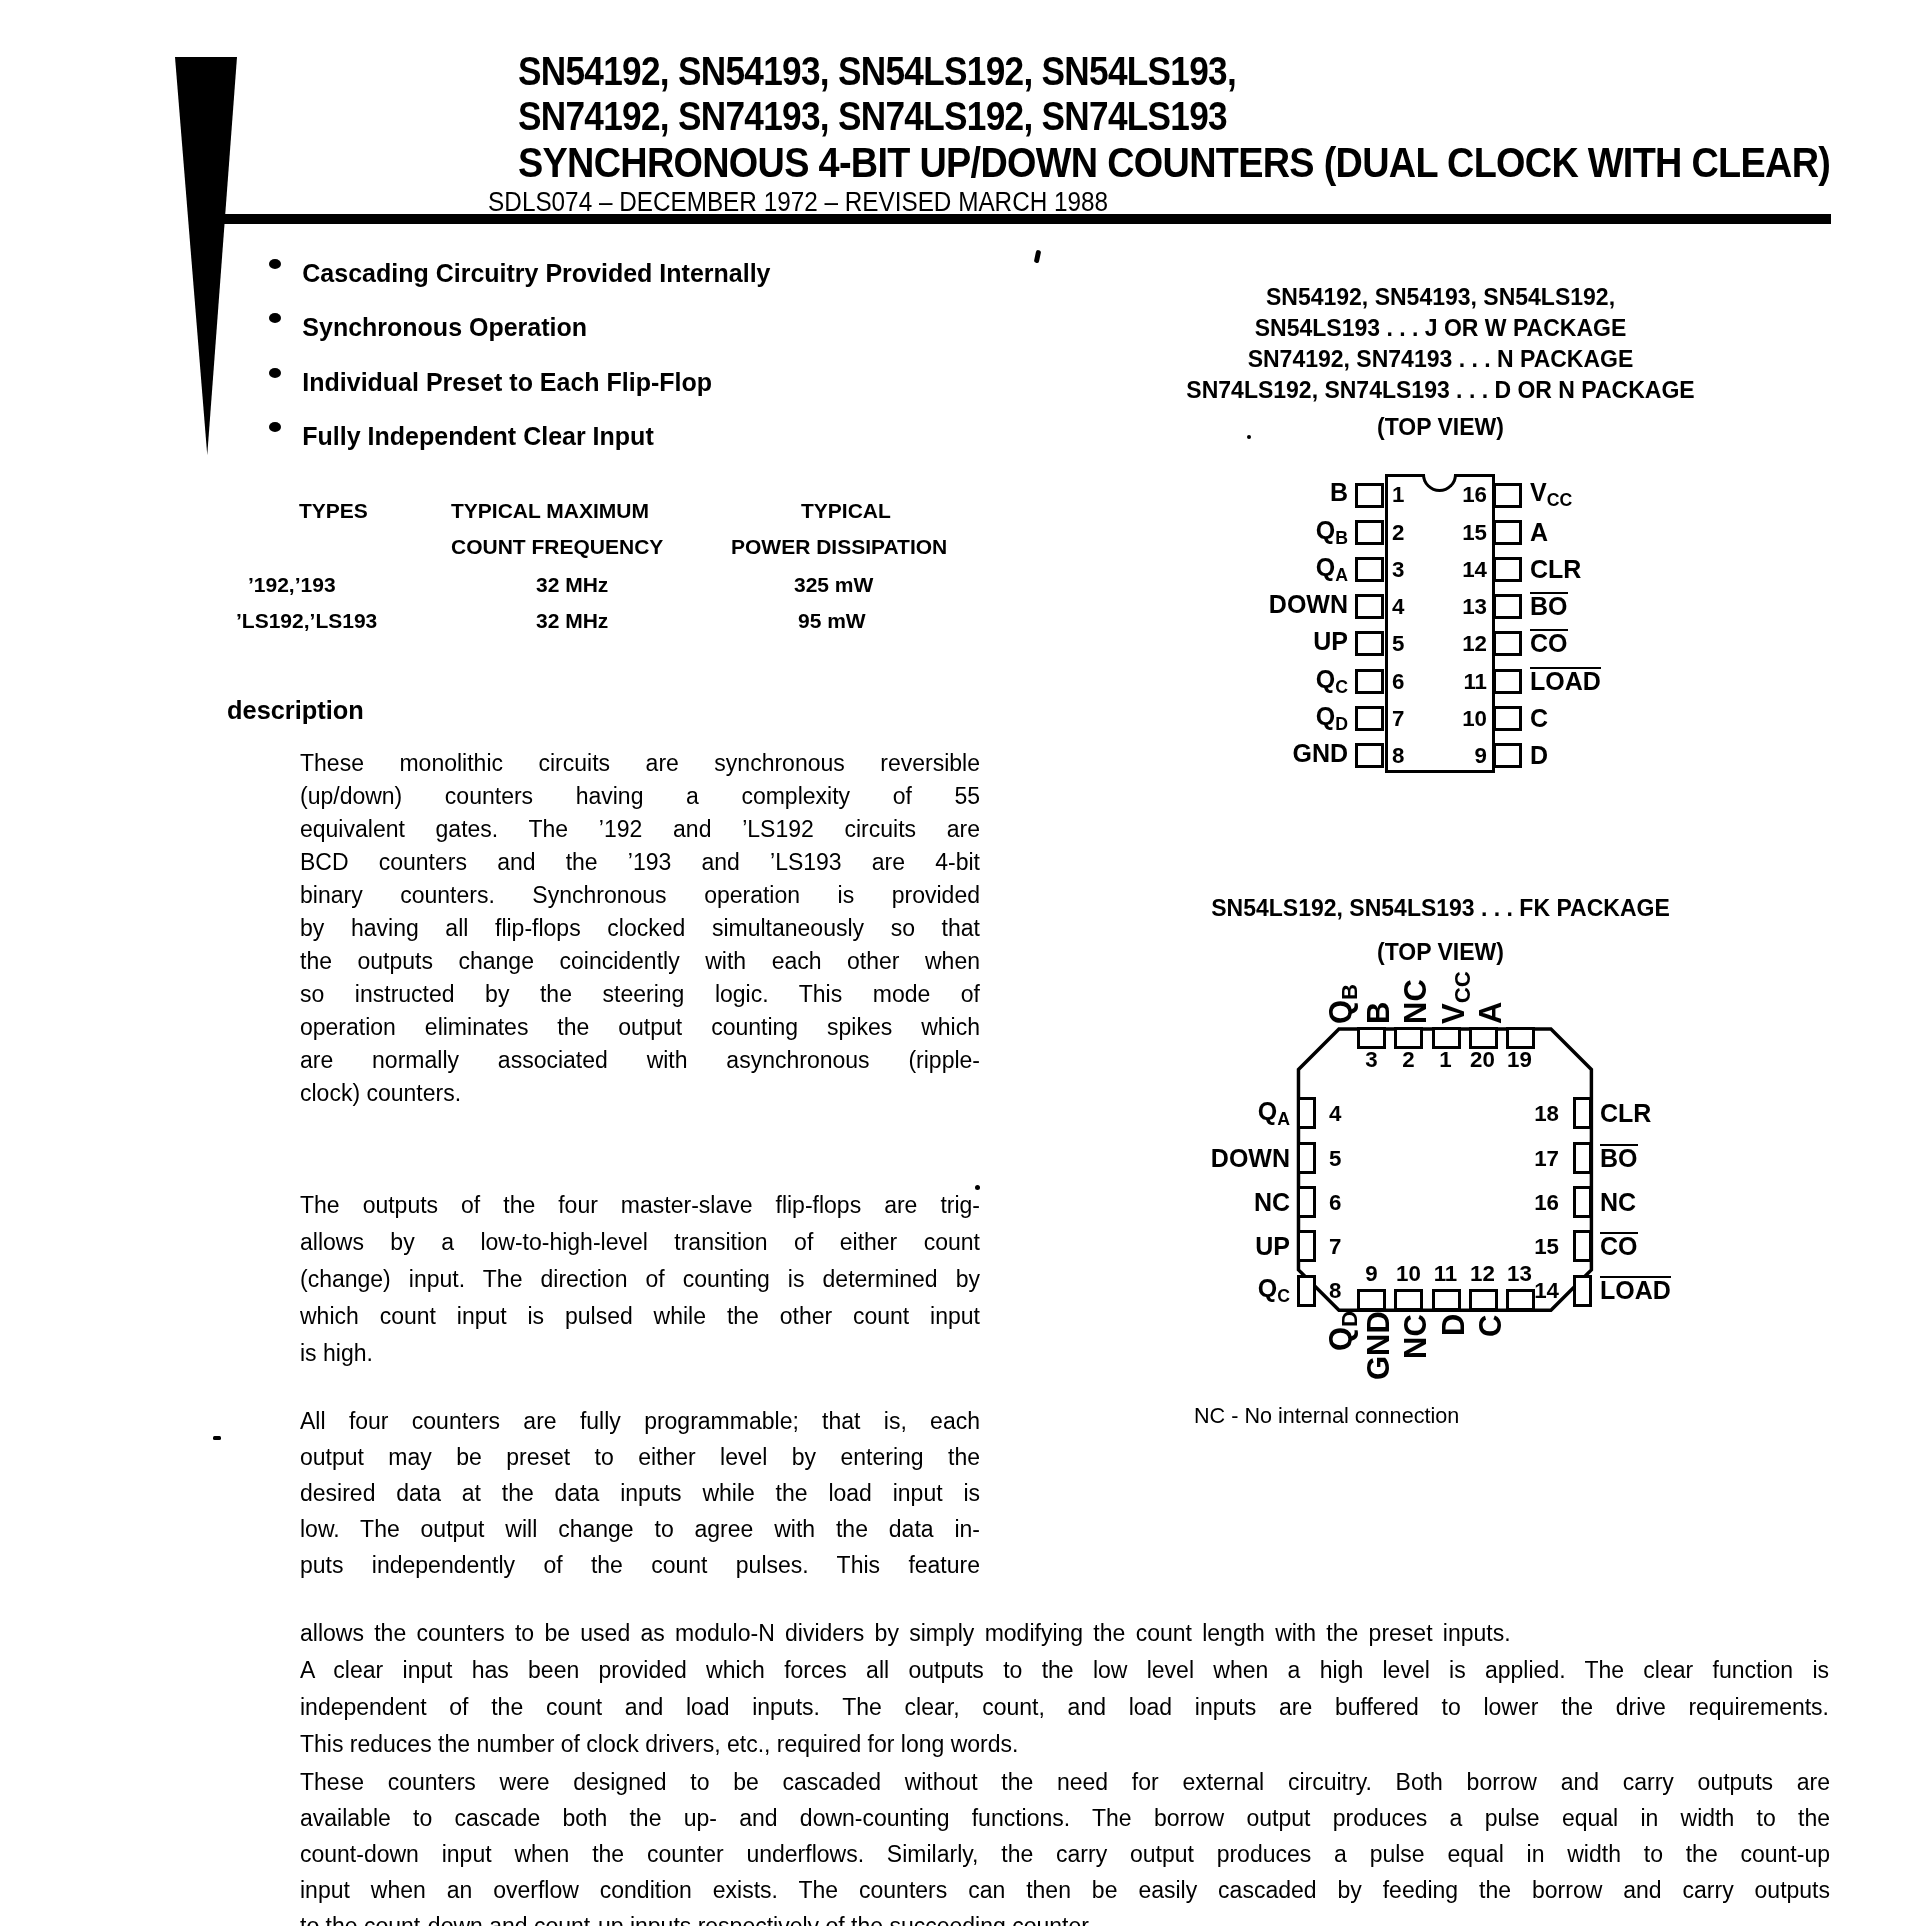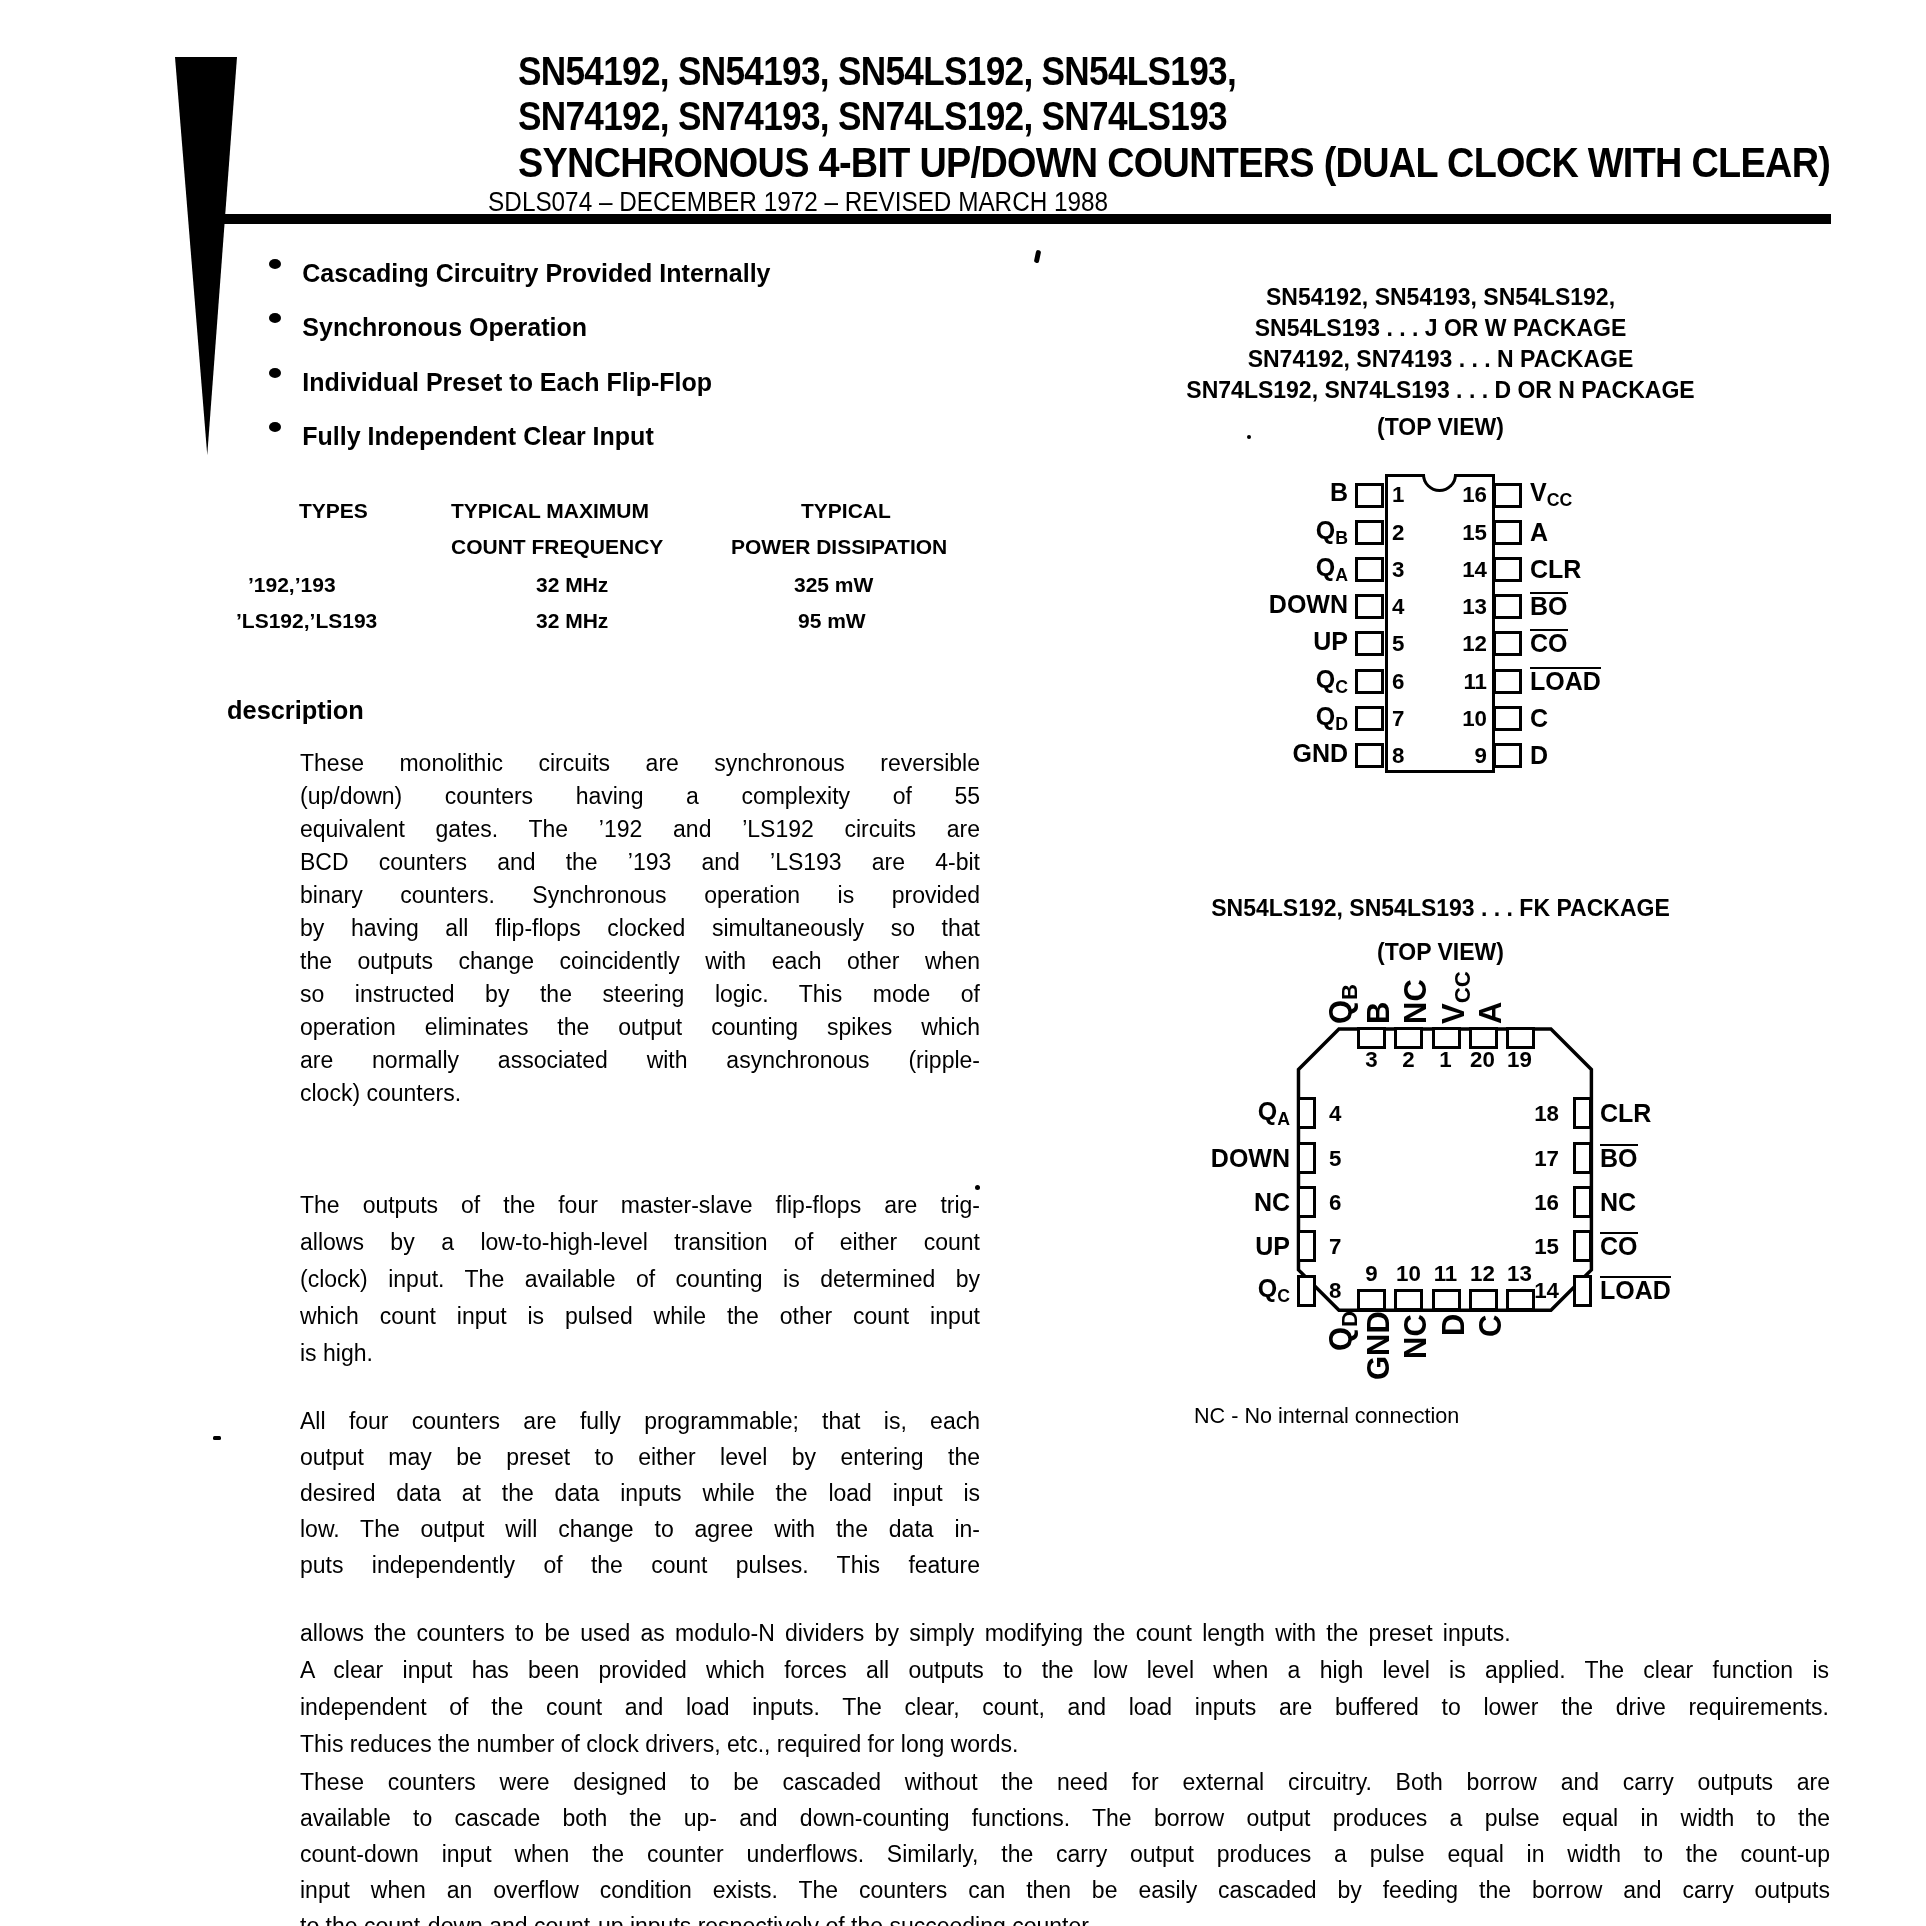--- a/index.html
+++ b/index.html
@@ -167,21 +167,21 @@
   <div class="ln">the outputs change coincidently with each other when</div>
   <div class="ln">so instructed by the steering logic. This mode of</div>
   <div class="ln">operation eliminates the output counting spikes which</div>
   <div class="ln">are normally associated with asynchronous (ripple-</div>
   <div class="ln ln-last">clock) counters.</div>
 </div>
 
 <div class="para p2">
   <div class="ln">The outputs of the four master-slave flip-flops are trig-</div>
   <div class="ln">allows by a low-to-high-level transition of either count</div>
-  <div class="ln">(clock) input. The available of counting is determined by</div>
+  <div class="ln">(change) input. The direction of counting is determined by</div>
   <div class="ln">which count input is pulsed while the other count input</div>
   <div class="ln ln-last">is high.</div>
 </div>
 
 <div class="para p3">
   <div class="ln">All four counters are fully programmable; that is, each</div>
   <div class="ln">output may be preset to either level by entering the</div>
   <div class="ln">desired data at the data inputs while the load input is</div>
   <div class="ln">low. The output will change to agree with the data in-</div>
   <div class="ln">puts independently of the count pulses. This feature</div>

